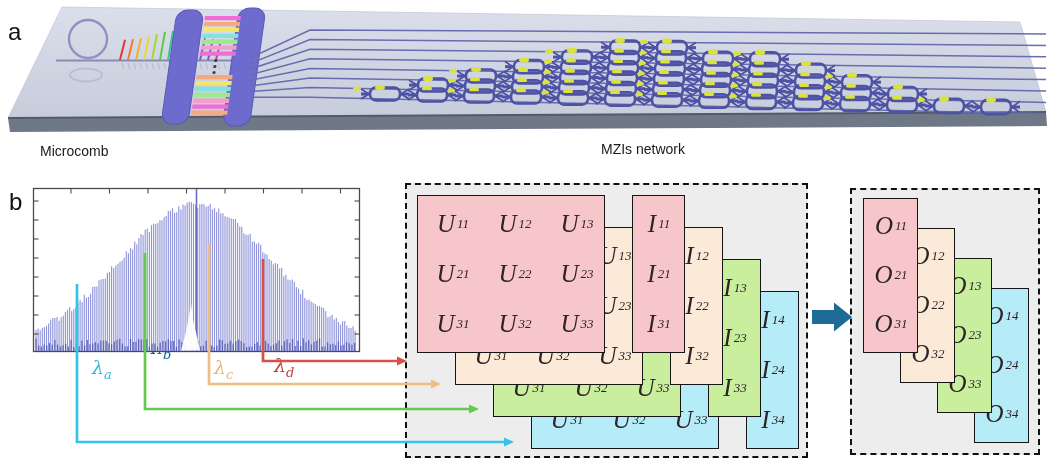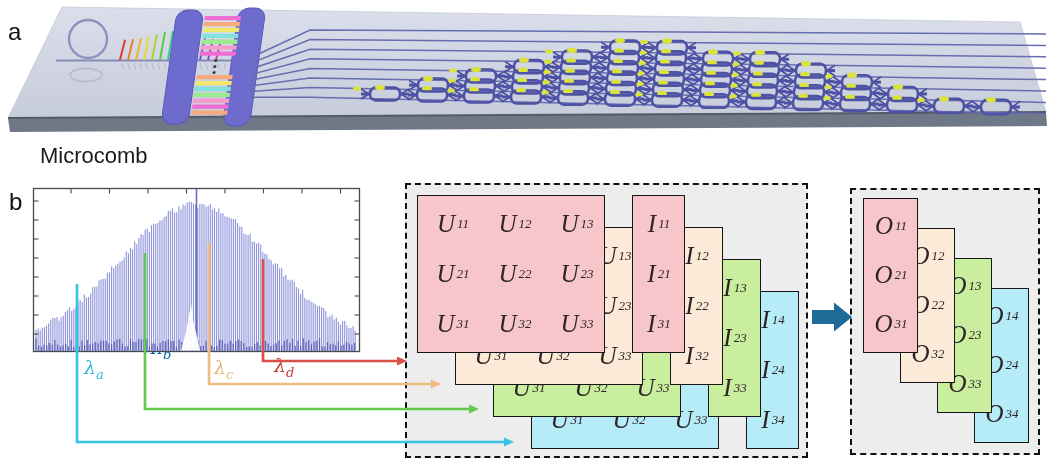--- a/index.html
+++ b/index.html
@@ -1,19 +1,19 @@
 <!DOCTYPE html>
 <html><head>
 <meta charset="utf-8">
 <style>
   html,body{margin:0;padding:0;background:#fff;}
   .stage{position:relative;width:1057px;height:468px;background:#ffffff;overflow:hidden;
          font-family:"Liberation Sans",sans-serif;}
   .panel-label{position:absolute;font-size:24px;color:#111;font-family:"Liberation Sans",sans-serif;}
-  .caption{position:absolute;font-size:22px;color:#1a1a1a;white-space:nowrap;}
+  .caption{position:absolute;font-size:14px;color:#1a1a1a;white-space:nowrap;}
   svg{position:absolute;left:0;top:0;}
   .dashed-box{position:absolute;background:#ededed;border:2.4px dashed #111;box-sizing:border-box;}
   .card{position:absolute;border:1.8px solid #151515;box-sizing:border-box;}
   .mcell{position:absolute;display:flex;align-items:center;justify-content:center;}
   .mletter{font-family:"Liberation Serif","DejaVu Serif",serif;font-style:italic;font-size:25px;color:#2e2427;}
   .msub{font-family:"Liberation Serif","DejaVu Serif",serif;font-style:italic;font-size:13px;color:#2e2427;
         vertical-align:-7px;margin-left:2px;}
   .lam{position:absolute;font-family:"DejaVu Serif","Liberation Serif",serif;font-style:italic;font-size:19px;white-space:nowrap;}
   .lam .lsub{font-size:13px;vertical-align:-5px;}
 </style>
@@ -468,20 +468,21 @@
           <line x1="648" y1="47.68644986449865" x2="657" y2="47.68644986449865" stroke="#4e52a4" stroke-width="3"></line>
           <ellipse cx="667" cy="40.9449864498645" rx="5" ry="2.6" fill="#dae33b"></ellipse>
           <ellipse cx="644" cy="41.9449864498645" rx="4" ry="2.1" fill="#dae33b"></ellipse>
         </g>
       </g>
     </svg>
 
   <div class="panel-label" style="left:8px;top:18px;">a</div>
 
   <div class="caption" style="left:40px;top:143px;">Microcomb</div>
+  <div class="caption" style="left:601px;top:141px;">MZIs network</div>
 
   <div class="panel-label" style="left:9px;top:188px;">b</div>
 
   <svg id="spectrum-svg" width="1057" height="468" viewBox="0 0 1057 468" style="z-index:1;">
       <g>
         <rect x="33.5" y="188.5" width="326" height="163" fill="#ffffff" stroke="#4a4a4a" stroke-width="1.3"></rect>
       </g>
       <g>
         <line x1="36" y1="351" x2="36" y2="329.7953188564955" stroke="#7e84d6" stroke-width="1.15" opacity="0.85"></line>
         <line x1="38.1" y1="351" x2="38.1" y2="328.48480357515547" stroke="#7e84d6" stroke-width="1.15" opacity="0.85"></line>
@@ -779,21 +780,21 @@
         <line x1="359.5" y1="277" x2="354.5" y2="277"></line>
         <line x1="33.5" y1="296" x2="38.5" y2="296"></line>
         <line x1="359.5" y1="296" x2="354.5" y2="296"></line>
         <line x1="33.5" y1="315" x2="38.5" y2="315"></line>
         <line x1="359.5" y1="315" x2="354.5" y2="315"></line>
         <line x1="33.5" y1="334" x2="38.5" y2="334"></line>
         <line x1="359.5" y1="334" x2="354.5" y2="334"></line>
       </g>
     </svg>
 
-  <span class="lam" style="left: 84px; top: 356px; color: rgb(47, 189, 218);"><span class="lsym">λ</span><span class="lsub">a</span></span>
+  <span class="lam" style="left: 92px; top: 356px; color: rgb(47, 189, 218);"><span class="lsym">λ</span><span class="lsub">a</span></span>
   <span class="lam" style="left: 151px; top: 336px; color: #0369a1;"><span class="lsym">λ</span><span class="lsub">b</span></span>
   <span class="lam" style="left: 214px; top: 356px; color: rgb(229, 182, 126);"><span class="lsym">λ</span><span class="lsub">c</span></span>
   <span class="lam" style="left: 274px; top: 354px; color: rgb(192, 64, 56);"><span class="lsym">λ</span><span class="lsub">d</span></span>
 
   <div class="dashed-box" id="input-box" style="left:405px;top:183px;width:403px;height:275px;z-index:2;"></div>
 
   <div class="dashed-box" id="output-box" style="left:850px;top:188px;width:190px;height:267px;z-index:2;"></div>
 
   <svg id="overlay-svg" width="1057" height="468" viewBox="0 0 1057 468" style="z-index:30;pointer-events:none;">
       <g>

